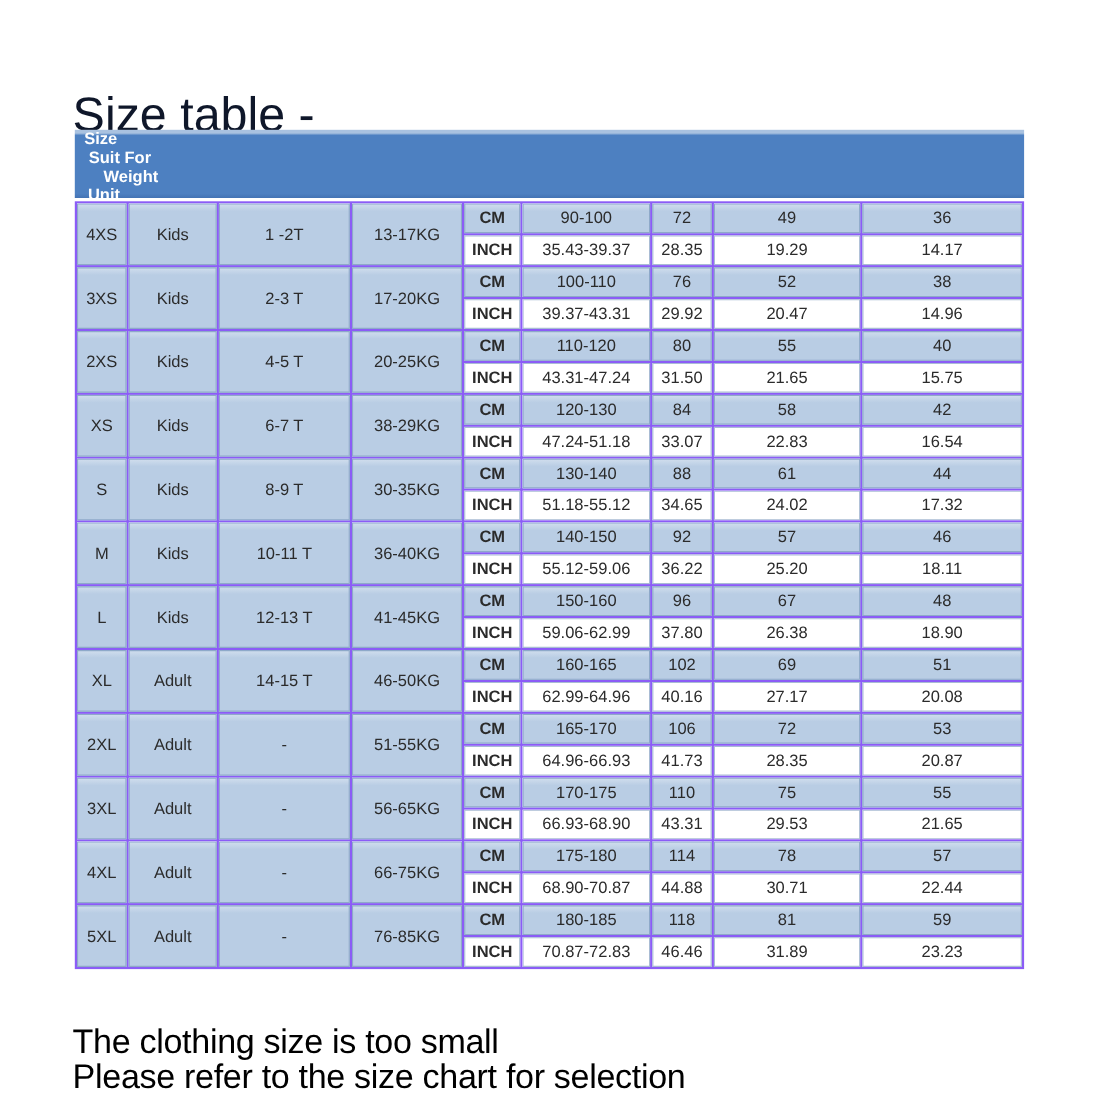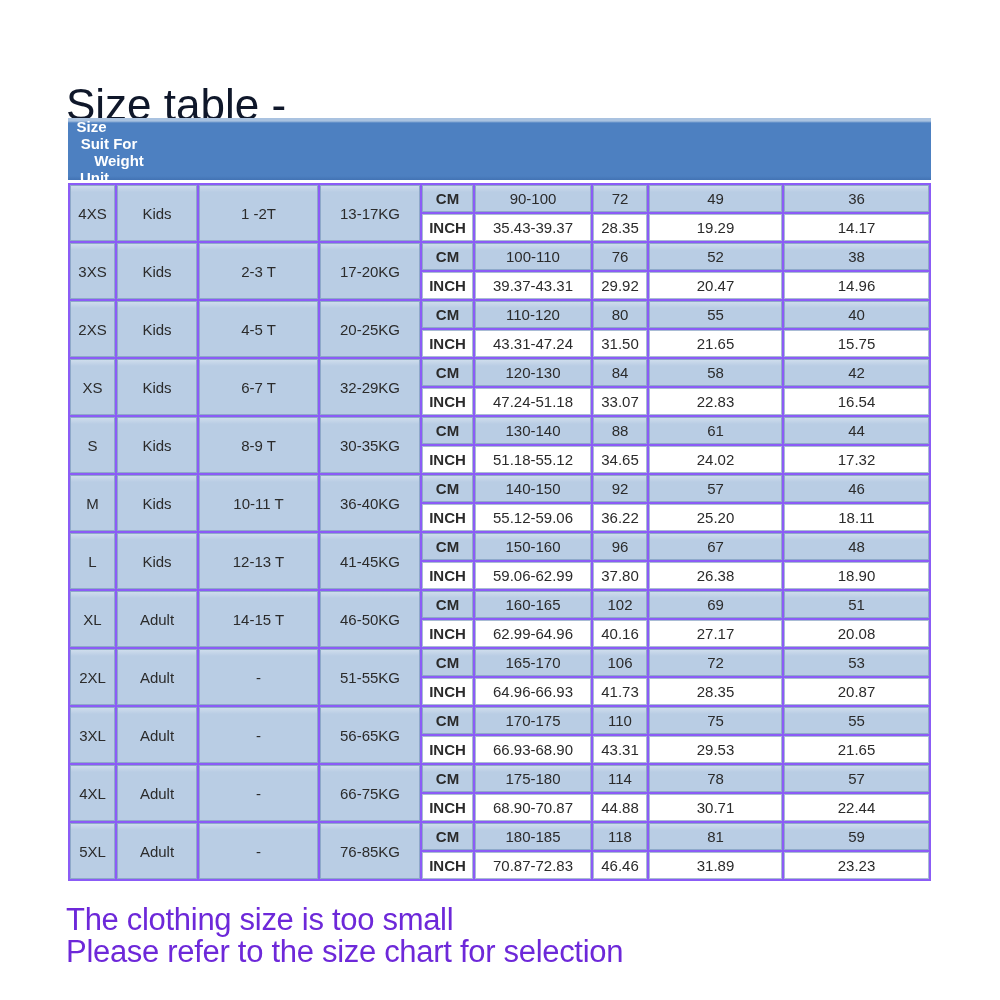--- a/index.html
+++ b/index.html
@@ -36,22 +36,22 @@
     background-image:linear-gradient(180deg,#d2dfee 0px,#b9cde4 7px);
     box-shadow:inset 0 0 0 1px #8ea9c9;
   }
   td.grp{font-size:16px;color:#333333;}
   td.wh{
     background:#ffffff;
     box-shadow:inset 0 0 0 1px #a9bcd4;
   }
   td.unit{font-weight:bold;color:#111111;font-size:14px;}
   .footer-note{
-    position:absolute;left:66px;top:904px;
-    font-size:31px;color:#6d28d9;line-height:1.04;letter-spacing:-0.3px;
+    position:absolute;left:66px;top:931px;
+    font-size:31px;color:#000000;line-height:1.04;letter-spacing:-0.3px;
   }
 </style>
 </head>
 <body>
 
 <div class="page-title">Size table -</div>
 
 <div class="tbl-header">
   <div class="hcell" style="width:47px">Size</div>
   <div class="hcell" style="width:82px">Suit For</div>
@@ -126,21 +126,21 @@
         <td class="wh unit">INCH</td>
         <td class="wh">43.31-47.24</td>
         <td class="wh">31.50</td>
         <td class="wh">21.65</td>
         <td class="wh">15.75</td>
       </tr>
       <tr>
         <td class="lb grp" rowspan="2">XS</td>
         <td class="lb grp" rowspan="2">Kids</td>
         <td class="lb grp" rowspan="2">6-7 T</td>
-        <td class="lb grp" rowspan="2">32-29KG</td>
+        <td class="lb grp" rowspan="2">38-29KG</td>
         <td class="lb unit">CM</td>
         <td class="lb">120-130</td>
         <td class="lb">84</td>
         <td class="lb">58</td>
         <td class="lb">42</td>
       </tr>
       <tr>
         <td class="wh unit">INCH</td>
         <td class="wh">47.24-51.18</td>
         <td class="wh">33.07</td>

